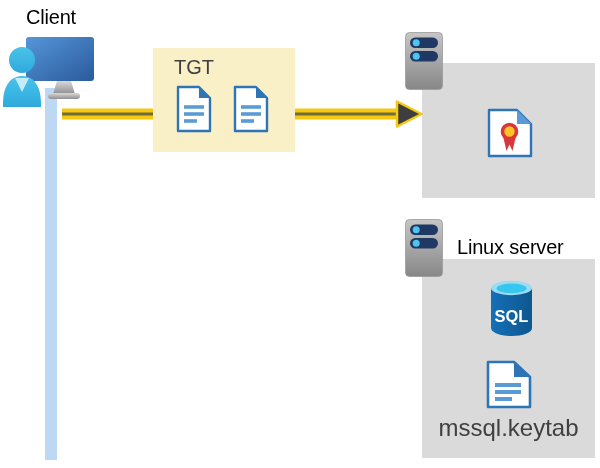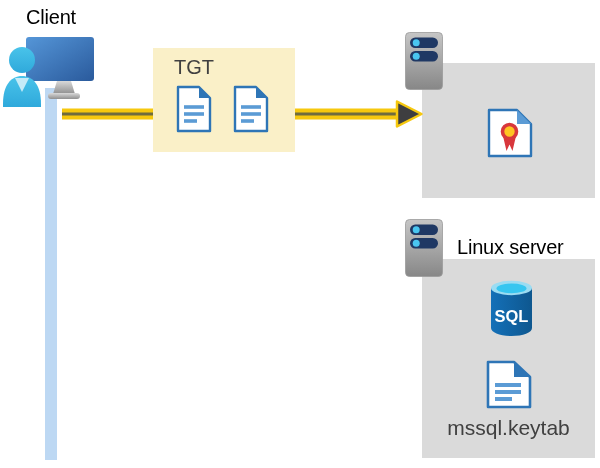--- a/index.html
+++ b/index.html
@@ -113,15 +113,15 @@
     <ellipse cx="22.5" cy="9.4" rx="15" ry="4.8" fill="#37C6F0"></ellipse>
     <text x="22.5" y="43" text-anchor="middle" font-family="Liberation Sans, DejaVu Sans, sans-serif" font-size="16.5" font-weight="700" fill="#ffffff">SQL</text>
   </svg>
   <svg class="abs" style="left:486px;top:360px;" width="46" height="49" viewBox="0 0 46 49">
     <path d="M2,2 L28,2 L44,17 L44,47 L2,47 Z" fill="#fff" stroke="#2E75B6" stroke-width="2.6" stroke-linejoin="round"></path>
     <path d="M28,2 L28,17 L44,17 Z" fill="#2E75B6"></path>
     <line x1="9" y1="25" x2="35" y2="25" stroke="#5B9BD5" stroke-width="4"></line>
     <line x1="9" y1="32" x2="35" y2="32" stroke="#5B9BD5" stroke-width="4"></line>
     <line x1="9" y1="39" x2="26" y2="39" stroke="#5B9BD5" stroke-width="4"></line>
   </svg>
-  <div class="abs caption center" style="left:422px;top:416px;width:173px;font-size:21px;">mssql.keytab</div>
+  <div class="abs caption center" style="left:422px;top:416px;width:173px;font-size:24px;">mssql.keytab</div>
 
 </div>
 
 </body></html>

